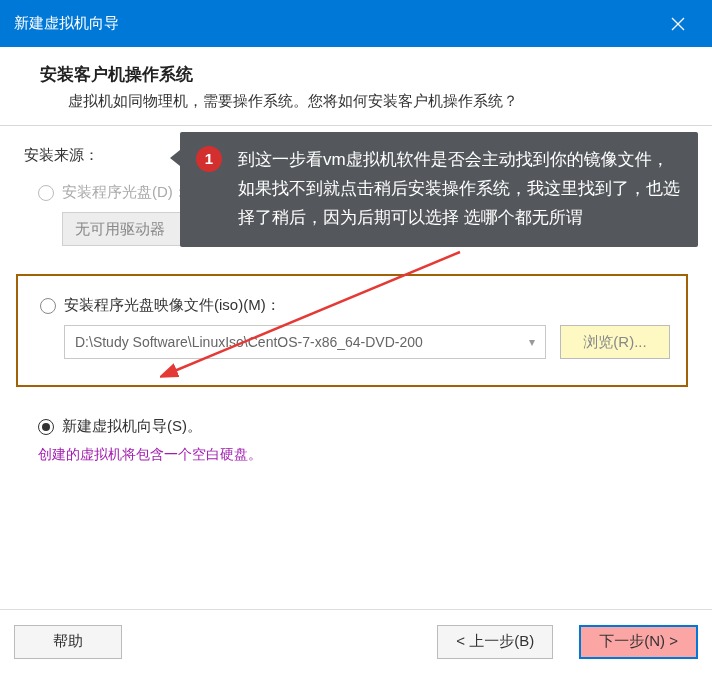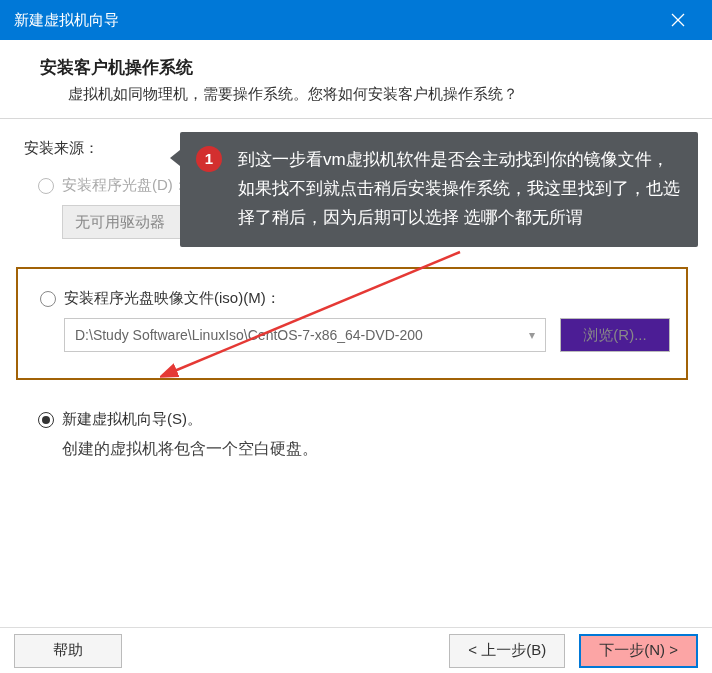--- a/index.html
+++ b/index.html
@@ -1,17 +1,17 @@
 <!DOCTYPE html>
 <html><head>
 <meta charset="utf-8">
 <style>
 * { box-sizing: border-box; margin: 0; padding: 0; }
 body { font-family: "Microsoft YaHei", "Segoe UI", sans-serif; font-size: 14px; background: #fff; width: 712px; height: 673px; overflow: hidden; position: relative; }
-.titlebar { background: #0078d7; color: #fff; height: 40px; display: flex; align-items: center; padding: 16px 14px; justify-content: space-between; }
+.titlebar { background: #0078d7; color: #fff; height: 47px; display: flex; align-items: center; padding: 16px 14px; justify-content: space-between; }
 .titlebar-title { font-size: 15px; }
 .close-btn { width: 40px; height: 40px; display: flex; align-items: center; justify-content: center; cursor: pointer; }
 .close-btn svg { width: 14px; height: 14px; }
 .header-section { padding: 16px 40px 14px 40px; border-bottom: 1px solid #d8d8d8; }
 .header-title { font-size: 17px; font-weight: bold; color: #222; margin-bottom: 6px; font-family: Liberation Serif, serif; }
 .header-subtitle { font-size: 15px; color: #333; padding-left: 28px; }
 .content { padding: 20px 24px 10px 24px; position: relative; }
 .section-label { font-size: 15px; color: #333; margin-bottom: 18px; }
 .radio-section { margin-left: 14px; margin-bottom: 28px; }
 .radio-row { display: flex; align-items: center; margin-bottom: 10px; }
@@ -19,24 +19,24 @@
 .radio-circle.disabled { border-color: #bbb; }
 .radio-circle.selected { border-color: #333; }
 .radio-circle.selected::after { content: ""; width: 8px; height: 8px; background: #333; border-radius: 50%; }
 .radio-label { font-size: 15px; color: #333; }
 .radio-label.disabled { color: #aaa; }
 .dropdown-disabled { margin-left: 24px; margin-top: 4px; width: 470px; height: 34px; background: #ededed; border: 1px solid #d0d0d0; color: #888; display: flex; align-items: center; padding: 0 12px; position: relative; font-size: 15px; }
 .dropdown-chevron { position: absolute; right: 10px; color: #999; font-size: 12px; }
 .red-box { border: 2px solid #a16207; padding: 20px 16px 26px 8px; margin-left: -8px; margin-bottom: 30px; }
 .iso-row { display: flex; align-items: center; gap: 14px; margin-top: 10px; margin-left: 24px; }
 .iso-dropdown { flex: 1; height: 34px; border: 1px solid #c8c8c8; background: #fff; display: flex; align-items: center; padding: 0 10px; position: relative; color: #666; font-size: 14px; overflow: hidden; white-space: nowrap; }
-.browse-btn { width: 110px; height: 34px; background: #4c1d95; border: 1px solid #bbb; color: #888; display: flex; align-items: center; justify-content: center; font-size: 15px; }
+.browse-btn { width: 110px; height: 34px; background: #fef9c3; border: 1px solid #bbb; color: #888; display: flex; align-items: center; justify-content: center; font-size: 15px; }
 .later-section { margin-left: 14px; }
-.later-desc { font-size: 16px; color: #404040; margin-left: 24px; margin-top: 8px; }
-.footer { position: absolute; bottom: 0; left: 0; right: 0; height: 46px; border-top: 1px solid #ddd; display: flex; align-items: center; padding: 0 14px; gap: 14px; background: #fff; }
+.later-desc { font-size: 14px; color: #a21caf; margin-top: 8px; }
+.footer { position: absolute; bottom: 0; left: 0; right: 0; height: 64px; border-top: 1px solid #ddd; display: flex; align-items: center; padding: 0 14px; gap: 26px; background: #fff; }
 .footer .spacer { flex: 1; }
 .btn { height: 34px; border: 1px solid #bbb; background: #f5f5f5; color: #333; font-size: 15px; display: flex; align-items: center; justify-content: center; cursor: pointer; padding: 0 18px; min-width: 108px; }
 .btn.primary { border: 2px solid #0078d7; background: #fca5a5; }
 .callout { position: absolute; top: 132px; left: 180px; right: 14px; background: #54585c; color: #fff; font-size: 17px; line-height: 1.7; padding: 14px 18px 14px 58px; border-radius: 2px; z-index: 10; }
 .callout-badge { position: absolute; left: 16px; top: 14px; width: 26px; height: 26px; background: #d32f2f; border-radius: 50%; display: flex; align-items: center; justify-content: center; color: #fff; font-size: 15px; font-weight: bold; }
 .callout-tail { position: absolute; left: -10px; top: 18px; width: 0; height: 0; border-top: 8px solid transparent; border-bottom: 8px solid transparent; border-right: 10px solid #54585c; }
 .arrow-svg { position: absolute; top: 242px; left: 160px; z-index: 5; pointer-events: none; }
 </style>
 </head>
 <body>

